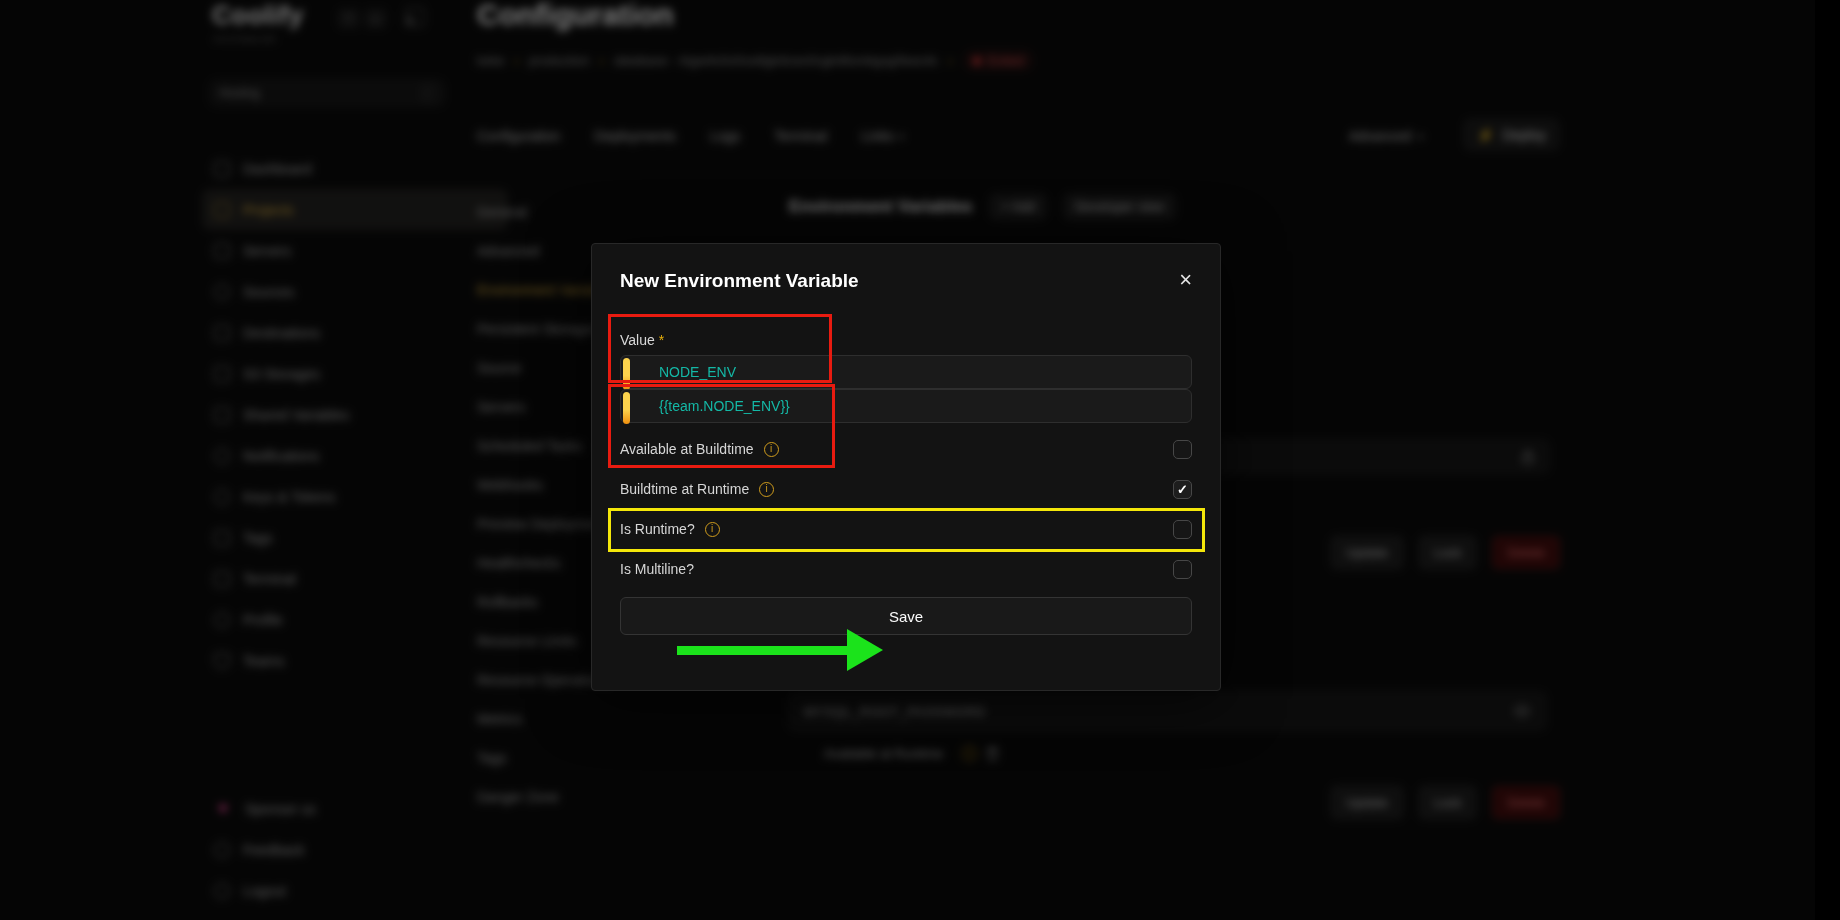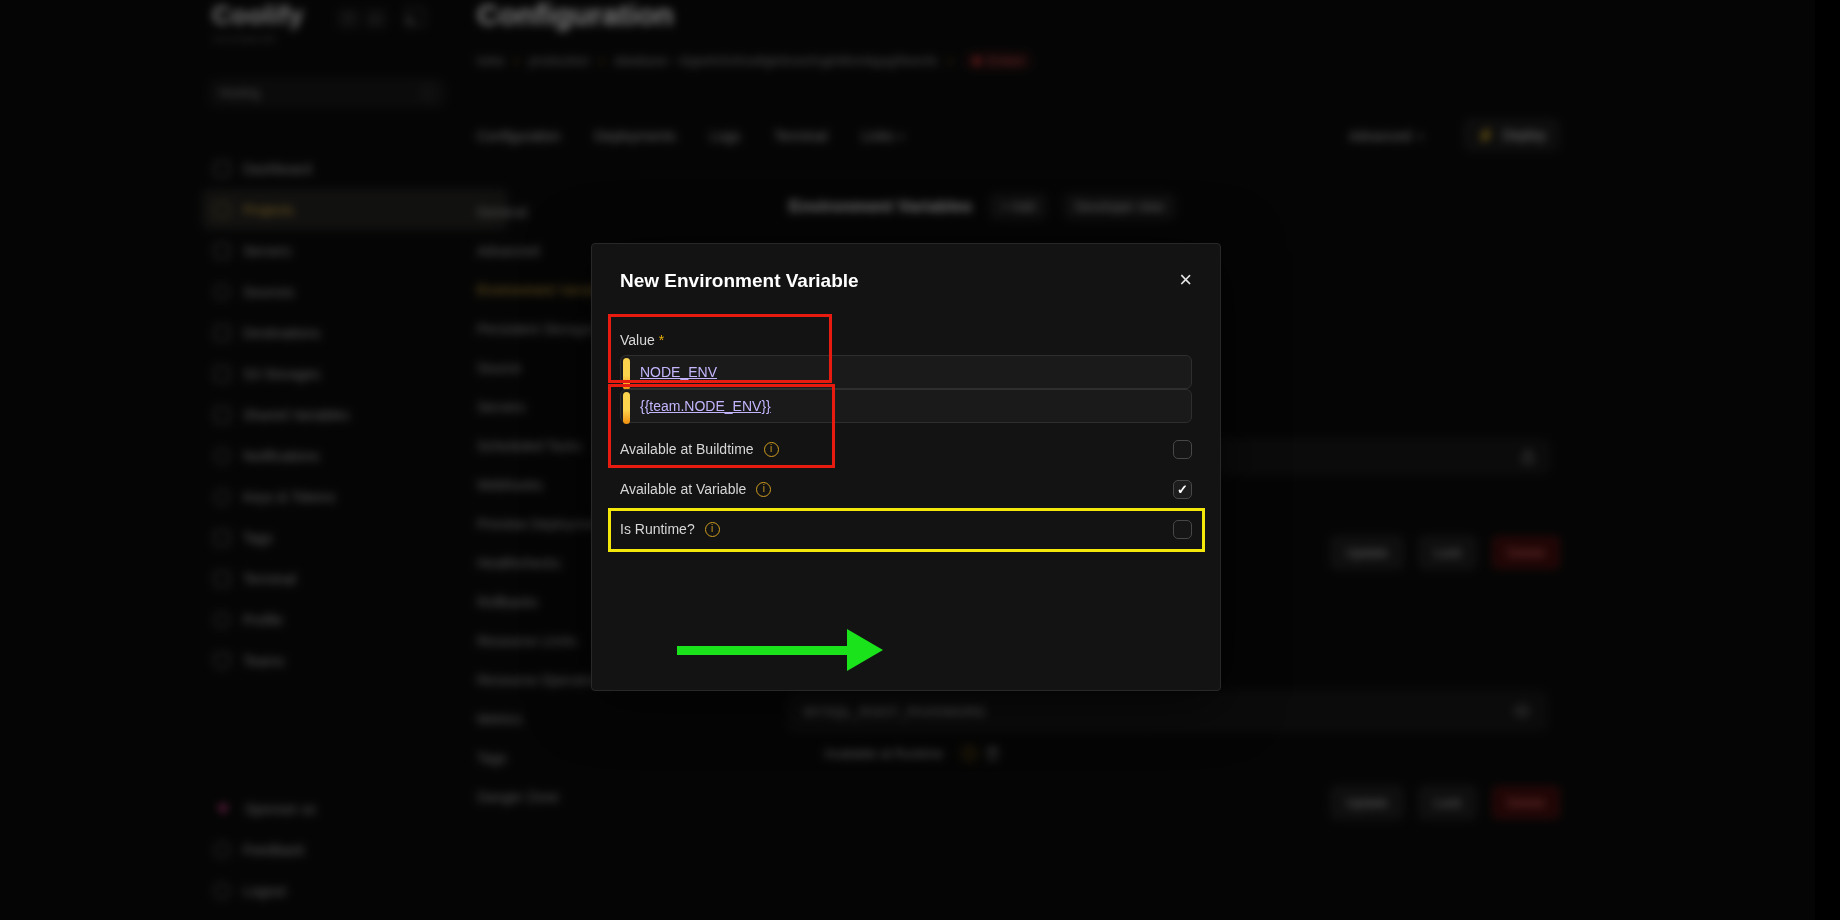--- a/index.html
+++ b/index.html
@@ -81,21 +81,21 @@
   
   .modal { position:absolute; left:591px; top:243px; width:630px; height:448px; background:#131313;
            border:1px solid #282828; border-radius:4px; padding:26px 28px 20px;
            box-shadow:0 8px 60px rgba(0,0,0,.65); z-index:5; display:flex; flex-direction:column; }
   .modal-head { display:flex; justify-content:space-between; align-items:flex-start; margin-bottom:40px; }
   .modal-title { font-size:19px; font-weight:700; color:#ffffff; }
   .close-x { font-size:22px; color:#e6e6e6; line-height:20px; cursor:default; }
   .f-label { font-size:14px; color:#d8d8d8; margin-bottom:7px; }
   .req { color:#e8b00a; margin-left:4px; }
   .input { position:relative; height:34px; background:#1a1a1a; border:1px solid #2e2e2e; border-radius:6px;
-           display:flex; align-items:center; padding-left:19px; font-size:14px; color:#c4b5fd;text-decoration:underline; }
+           display:flex; align-items:center; padding-left:38px; font-size:14px; color:#14b8a6; }
   .accent-bar { position:absolute; left:2px; top:2px; bottom:-2px; width:7px; border-radius:4px;
                 background:linear-gradient(#fcd34d 55%, #ef8f0e); }
   .gap13 { margin-top:13px; }
   .cb-section { margin-top:6px; }
   .cb-row { height:40px; display:flex; align-items:center; justify-content:space-between; }
   .cb-left { display:flex; align-items:center; font-size:14px; color:#d6d6d6; }
   .info-i { width:15px; height:15px; border:1.5px solid #cf9c1d; border-radius:50%; color:#cf9c1d;
             font-size:10px; line-height:1; display:flex; align-items:center; justify-content:center; margin-left:10px; }
   .cbx { width:19px; height:19px; border:1.5px solid #474747; border-radius:5px; background:#161616; }
   .cbx.checked { display:flex; align-items:center; justify-content:center; background:#1d1d1d;
@@ -318,36 +318,43 @@
     <div class="cb-section">
       <div class="cb-row">
         <span class="cb-left">
           <span>Available at Buildtime</span>
           <span class="info-i">i</span>
         </span>
         <span class="cbx"></span>
       </div>
       <div class="cb-row">
         <span class="cb-left">
-          <span>Available at Variable</span>
+          <span>Buildtime at Runtime</span>
           <span class="info-i">i</span>
         </span>
         <span class="cbx checked">
             <span>✓</span>
           </span>
       </div>
       <div class="cb-row">
         <span class="cb-left">
           <span>Is Runtime?</span>
           <span class="info-i">i</span>
         </span>
         <span class="cbx"></span>
       </div>
-    </div>
-
+      <div class="cb-row">
+        <span class="cb-left">
+          <span>Is Multiline?</span>
+        </span>
+        <span class="cbx"></span>
+      </div>
+    </div>
+
+    <div class="save-btn">Save</div>
   </div>
 
   <div class="ann ann-red-1"></div>
   <div class="ann ann-red-2"></div>
   <div class="ann ann-yellow"></div>
   <div class="ann arrow-shaft"></div>
   <div class="ann arrow-head"></div>
 
 </div>
 

